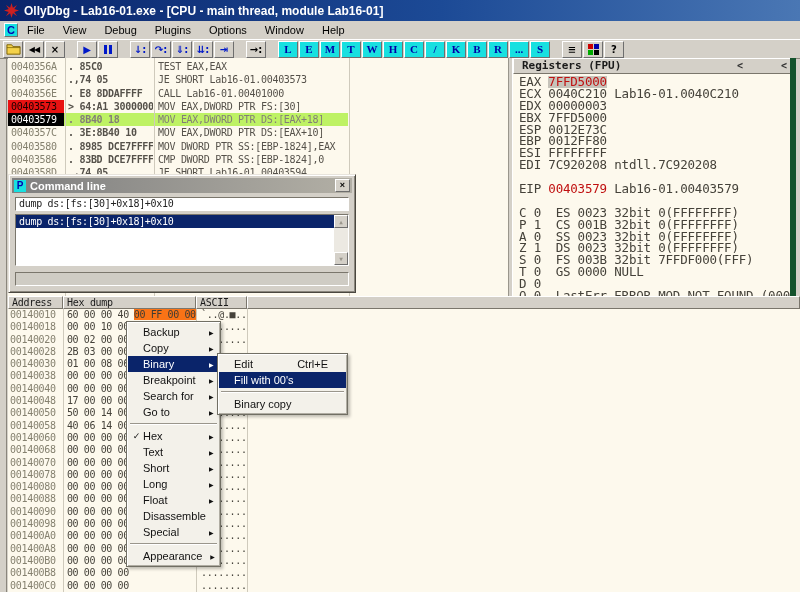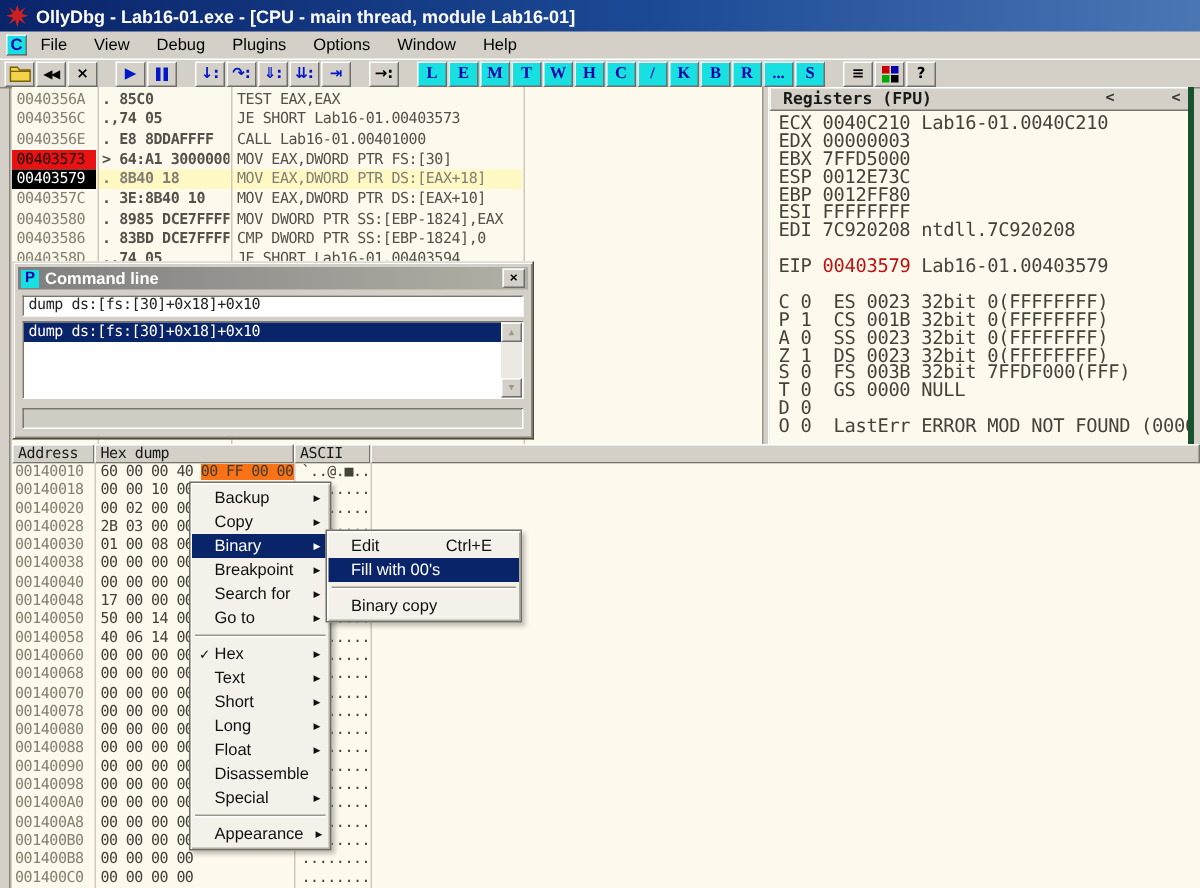--- a/index.html
+++ b/index.html
@@ -45,28 +45,28 @@
   
   .disasm-pane { position:absolute; left:8px; top:58px; width:500px; height:238px; background:#fdf9ed; overflow:hidden; }
   .vline { position:absolute; width:1px; background:#cfcabc; z-index:1; }
   .drows { position:absolute; left:0; top:2px; width:500px; }
   .drow { display:flex; height:13.3px; line-height:13.3px; font-size:10px; white-space:pre; }
   .d-addr { width:56px; padding-left:3px; color:#85816f; letter-spacing:-0.3px; flex:0 0 56px; }
   .d-hex  { width:89px; padding-left:4px; color:#55514a; letter-spacing:-0.3px; overflow:hidden; flex:0 0 89px;font-weight:bold; }
   .d-code { width:195px; padding-left:5px; color:#55514a; letter-spacing:-0.3px; overflow:hidden; flex:0 0 195px; }
   .d-addr.addr-bp  { background:#e81212; color:#1a0000; }
   .d-addr.addr-sel { background:#000; color:#fff; }
-  .drow.row-sel .d-hex, .drow.row-sel .d-code { background:#fef9c3; color:#82randomness7e76; color:#827e76; }
+  .drow.row-sel .d-hex, .drow.row-sel .d-code { background:#bef264; color:#82randomness7e76; color:#827e76; }
 
   
   .vsplit { position:absolute; left:508px; top:58px; width:5px; height:238px; background:#d4d0c8;
     border-left:1px solid #9a968c; border-right:1px solid #fff; }
 
   
-  .regs-pane { position:absolute; left:513px; top:58px; width:283px; height:238px; background:#fdf9ed; overflow:hidden; border-right:4px solid #14532d; }
+  .regs-pane { position:absolute; left:513px; top:58px; width:283px; height:238px; background:#fdf9ed; overflow:hidden; border-right:6px solid #14532d; }
   .regs-header { position:absolute; left:0; top:0; width:283px; height:16px; background:#d4d0c8;
     border:1px solid; border-color:#fff #7a766c #7a766c #fff;
     font:bold 11px/14px "DejaVu Sans Mono",monospace; color:#1a1a1a; display:flex; align-items:center; padding:0 8px; }
   .regs-header .chev { color:#333; font-weight:bold; font-size:10px; }
   .chev1 { margin-left:auto; margin-right:38px; }
   .regs-lines { position:absolute; left:6px; top:18px; width:276px; }
   .rline { height:11.9px; line-height:11.9px; font-size:12.5px; letter-spacing:-0.2px;
     color:#45423a; white-space:pre; overflow:hidden; }
   .reg-eax { background:#c6c3ba; color:#c01010; }
   .reg-eip { color:#c01010; }
@@ -287,20 +287,21 @@
 
   <div class="vsplit"></div>
 
   <div class="regs-pane">
     <div class="regs-header">
       <span>Registers (FPU)</span>
       <span class="chev chev1">&lt;</span>
       <span class="chev">&lt;</span>
     </div>
     <div class="regs-lines">
+  <div class="rline"><span>EAX </span><span class="reg-eax">7FFD5000</span><span></span></div>
 
   <div class="rline"><span>ECX 0040C210 Lab16-01.0040C210</span><span></span><span></span></div>
 
   <div class="rline"><span>EDX 00000003</span><span></span><span></span></div>
 
   <div class="rline"><span>EBX 7FFD5000</span><span></span><span></span></div>
 
   <div class="rline"><span>ESP 0012E73C</span><span></span><span></span></div>
 
   <div class="rline"><span>EBP 0012FF80</span><span></span><span></span></div>

